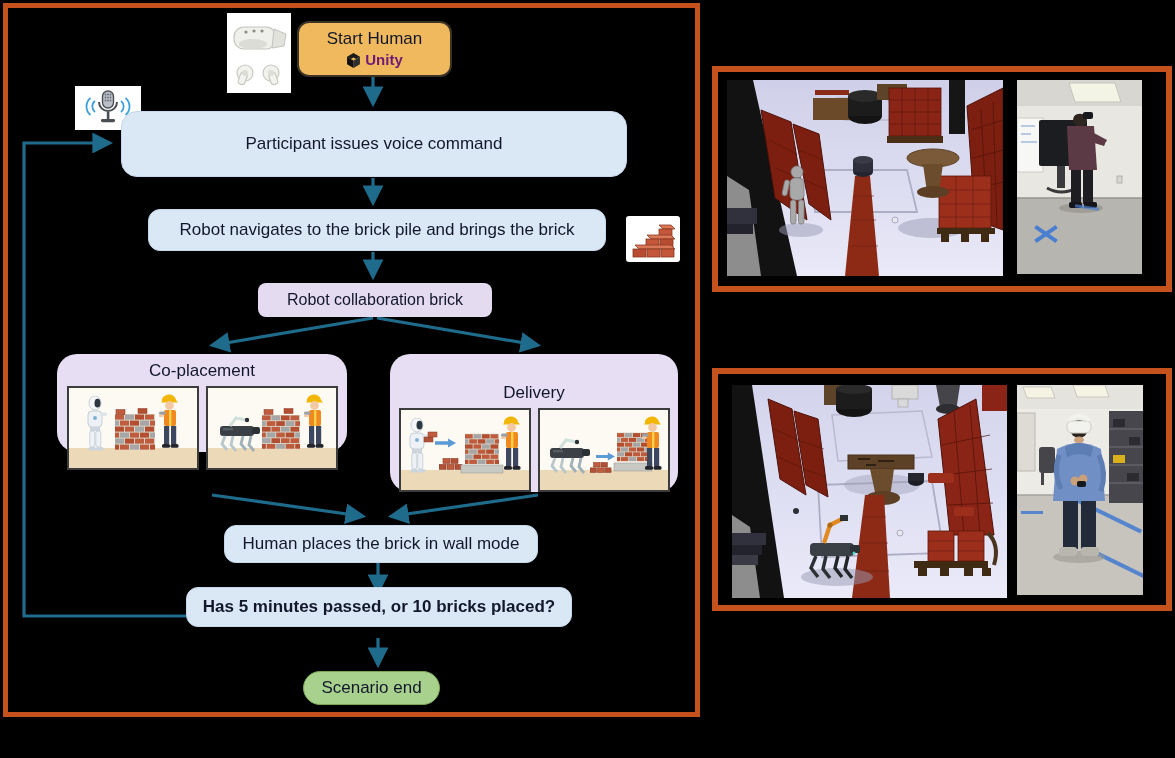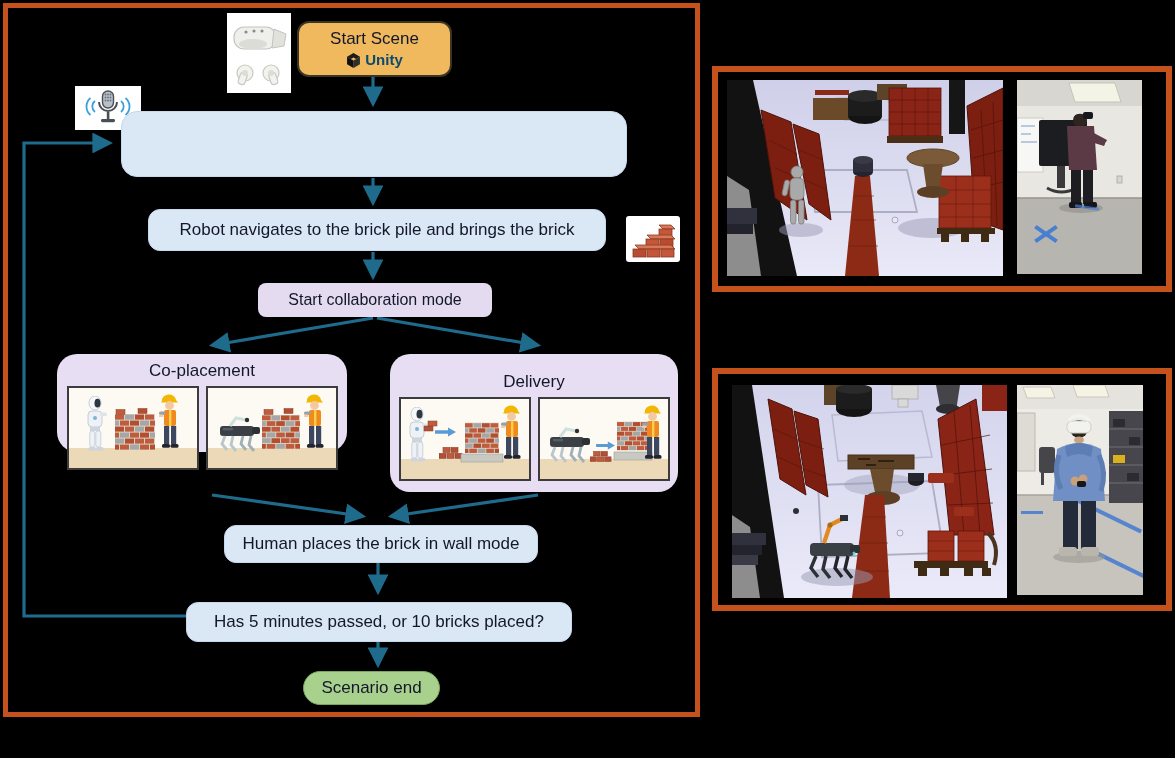--- a/index.html
+++ b/index.html
@@ -146,29 +146,29 @@
           <rect x="12" y="58" width="7" height="12" rx="3" transform="rotate(18 16 58)"></rect>
         <circle cx="42" cy="58" r="8"></circle>
           <rect x="39" y="58" width="7" height="12" rx="3" transform="rotate(-18 42 58)"></rect>
       </g>
       <circle cx="16" cy="58" r="3" fill="#dddDD6"></circle>
         <circle cx="42" cy="58" r="3" fill="#ddddd6"></circle>
     </svg>
   </div>
 
   <div class="node start-node" style="left:297px;top:21px;width:151px;height:52px;">
-    <div class="t17">Start Scene</div>
+    <div class="t17">Start Human</div>
     <div style="display:flex;align-items:center;gap:4px;margin-top:2px;">
       <svg width="15" height="15" viewBox="0 0 14 14">
         <polygon points="7,0 13,3.5 7,7 1,3.5" fill="#1b1b1b"></polygon>
         <polygon points="13,3.5 13,10.5 7,14 7,7" fill="#2e2e2e"></polygon>
         <polygon points="1,3.5 7,7 7,14 1,10.5" fill="#101010"></polygon>
         <polygon points="7,4.2 9.4,5.6 7,7 4.6,5.6" fill="#f0b95d"></polygon>
       </svg>
-      <span class="t15" style="font-weight:bold;color:#0c4a6e;">Unity</span>
+      <span class="t15" style="font-weight:bold;color:#701a75;">Unity</span>
     </div>
   </div>
 
   <div class="icon-card" style="left:75px;top:86px;width:66px;height:44px;">
     <svg width="62" height="40" viewBox="0 0 62 40">
       <g stroke="#3aa0dc" stroke-width="1.8" fill="none">
         <path d="M18,13 a7,7 0 0 0 0,11"></path>
           <path d="M13.5,10 a11,11 0 0 0 0,17"></path>
         <path d="M44,13 a7,7 0 0 1 0,11"></path>
           <path d="M48.5,10 a11,11 0 0 1 0,17"></path>
@@ -185,20 +185,21 @@
           <circle cx="31" cy="12.5" r="0.9"></circle>
           <circle cx="33.5" cy="12.5" r="0.9"></circle>
       </g>
       <path d="M22,14 a9,9 0 0 0 18,0" stroke="#4a4f55" stroke-width="2" fill="none"></path>
       <rect x="29.8" y="24" width="2.6" height="7" fill="#4a4f55"></rect>
       <rect x="24" y="31" width="14" height="3.2" rx="1.4" fill="#4a4f55"></rect>
     </svg>
   </div>
 
   <div class="node blue" style="left:121px;top:111px;width:504px;height:64px;border-radius:16px;">
+    <div class="t17">Participant issues voice command</div>
   </div>
 
   <div class="node blue t17" style="left:148px;top:209px;width:456px;height:40px;">
     <div>Robot navigates to the brick pile and brings the brick</div>
   </div>
 
   <div class="icon-card" style="left:626px;top:216px;width:54px;height:46px;border-radius:3px;">
     <svg width="48" height="40" viewBox="0 0 48 40">
       <g stroke="#8a3a24" stroke-width="0.8">
         <polygon points="30,6 42,6 46,10 34,10" fill="#d97757"></polygon>
@@ -208,21 +209,21 @@
           <rect x="31" y="20" width="13" height="8" fill="#b84c31"></rect>
         <polygon points="6,26 42,26 46,30 10,30" fill="#d97757"></polygon>
         <rect x="4" y="30" width="13" height="8" fill="#b84c31"></rect>
           <rect x="18" y="30" width="13" height="8" fill="#c4563a"></rect>
           <rect x="32" y="30" width="13" height="8" fill="#c4563a"></rect>
       </g>
     </svg>
   </div>
 
   <div class="node mode-small t16" style="left:258px;top:283px;width:234px;height:34px;">
-    <div>Start collaboration mode</div>
+    <div>Robot collaboration brick</div>
   </div>
 
   <div class="node mode-big" style="left:57px;top:354px;width:290px;height:98px;justify-content:flex-start;padding-top:6px;box-sizing:border-box;">
     <div class="t17">Co-placement</div>
     <div class="frames-row">
       <div class="illus-frame">
         <svg width="128" height="80" viewBox="0 0 128 80">
           <rect width="128" height="80" fill="#fdfaf3"></rect>
             <rect y="60" width="128" height="20" fill="#ecd9b8"></rect>
           <use href="#sym-wall" x="46" y="26" width="40" height="36"></use>
@@ -239,21 +240,21 @@
           <use href="#sym-dog" x="4" y="28" width="54" height="36"></use>
           <use href="#sym-wall" x="54" y="26" width="38" height="36"></use>
           <rect x="56" y="21.5" width="9" height="5" fill="#bf5c3e" stroke="#8c3e28" stroke-width="0.5"></rect>
           <rect x="76" y="20.5" width="9" height="5" fill="#b34e31" stroke="#8c3e28" stroke-width="0.5"></rect>
           <use href="#sym-worker" x="96" y="6" width="26" height="56"></use>
         </svg>
       </div>
     </div>
   </div>
 
-  <div class="node mode-big" style="left:390px;top:354px;width:288px;height:138px;justify-content:center;padding-top:6px;box-sizing:border-box;">
+  <div class="node mode-big" style="left:390px;top:354px;width:288px;height:138px;justify-content:flex-end;padding-top:6px;box-sizing:border-box;">
     <div class="t17">Delivery</div>
     <div class="frames-row">
       <div class="illus-frame">
         <svg width="128" height="80" viewBox="0 0 128 80">
           <rect width="128" height="80" fill="#fdfaf3"></rect>
             <rect y="60" width="128" height="20" fill="#ecd9b8"></rect>
           <use href="#sym-bot" x="4" y="8" width="24" height="56"></use>
           <rect x="23" y="27" width="9" height="5" fill="#b05036" stroke="#8c3e28" stroke-width="0.5"></rect>
           <rect x="27" y="22" width="9" height="5" fill="#bf5c3e" stroke="#8c3e28" stroke-width="0.5"></rect>
           <use href="#sym-bluearrow" x="34" y="28" width="22" height="10"></use>
@@ -275,21 +276,21 @@
           <use href="#sym-worker" x="102" y="6" width="26" height="56"></use>
         </svg>
       </div>
     </div>
   </div>
 
   <div class="node blue t17" style="left:224px;top:525px;width:312px;height:36px;">
     <div>Human places the brick in wall mode</div>
   </div>
 
-  <div class="node blue t17" style="left:186px;top:602px;width:384px;height:38px;">
+  <div class="node blue t17" style="left:186px;top:587px;width:384px;height:38px;font-weight:bold;">
     <div>Has 5 minutes passed, or 10 bricks placed?</div>
   </div>
 
   <div class="node end-node t17" style="left:303px;top:671px;width:135px;height:32px;">
     <div>Scenario end</div>
   </div>
 
   <div class="photo-panel" style="left:712px;top:66px;width:448px;height:214px;">
     <div class="scene" style="left:9px;top:8px;width:276px;height:196px;">
       <svg width="276" height="196" viewBox="0 0 276 196">

